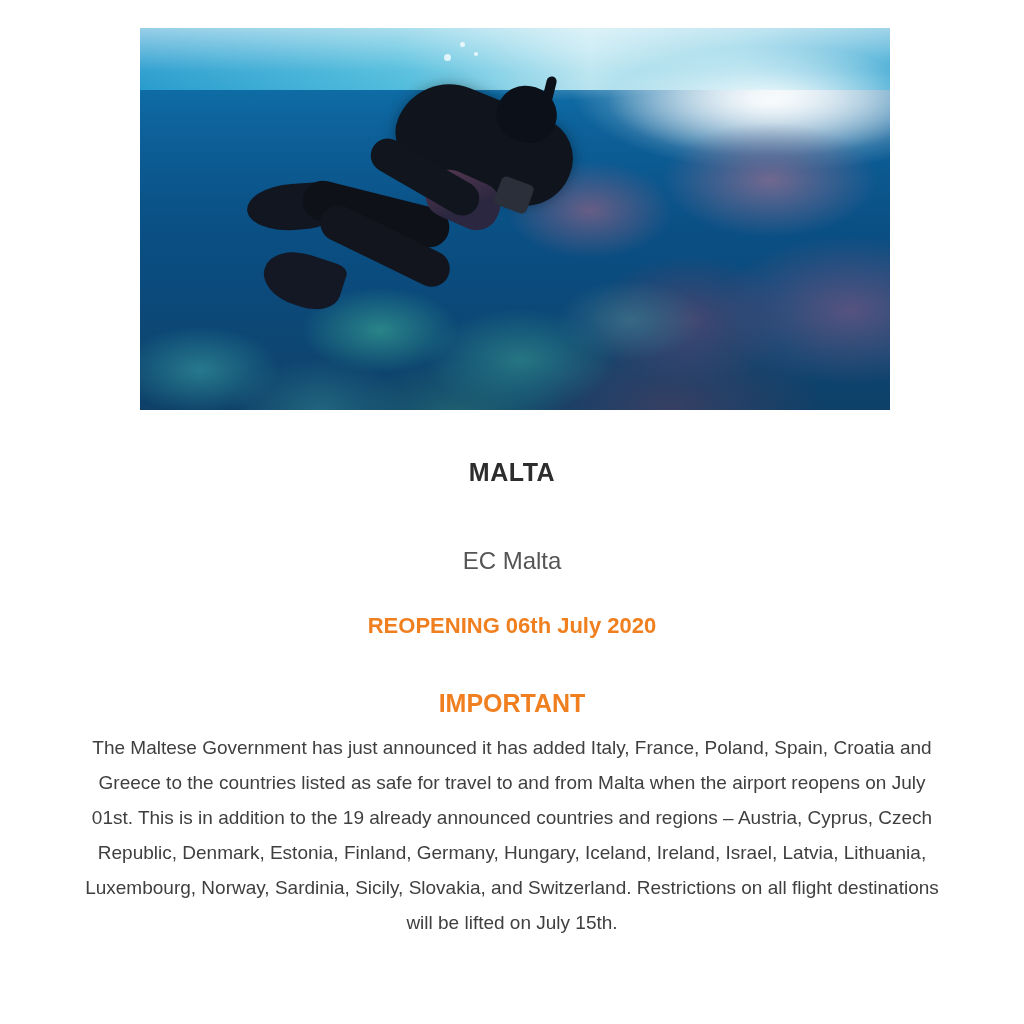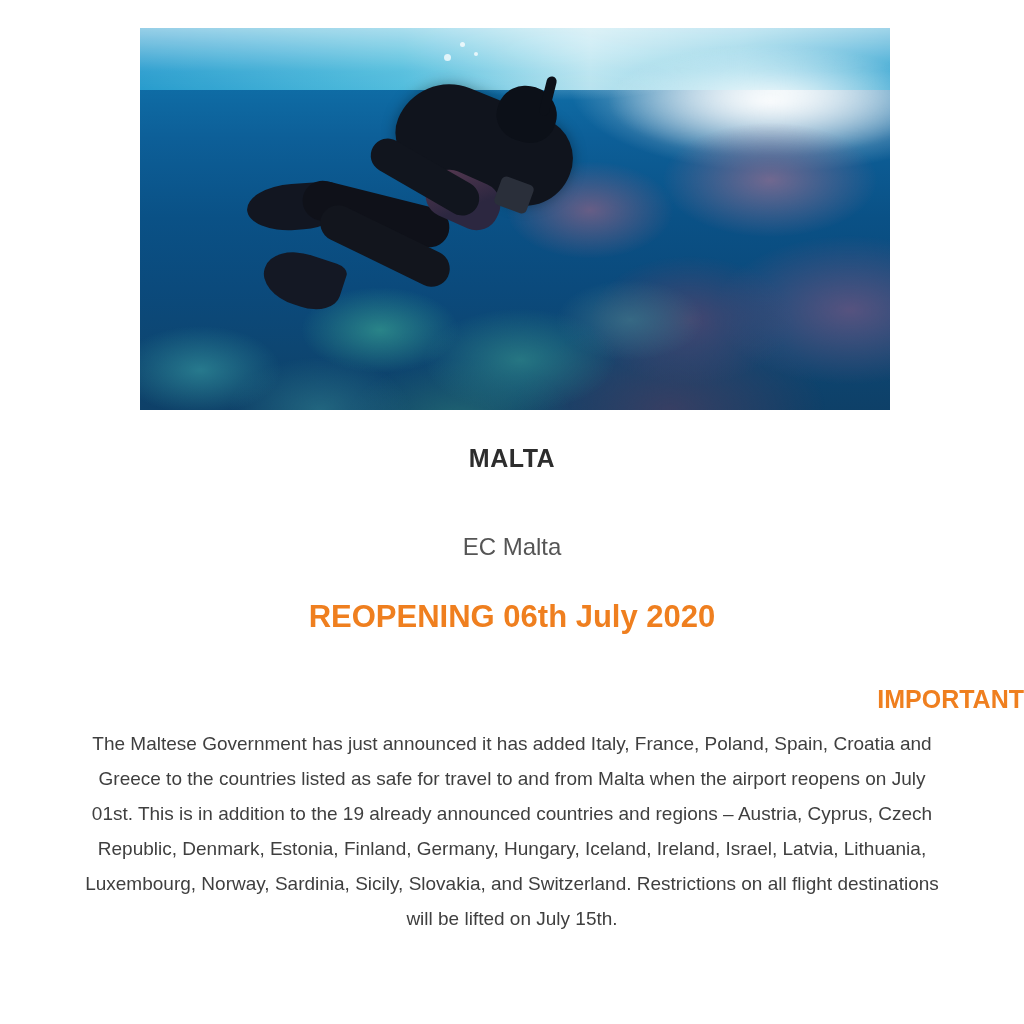--- a/index.html
+++ b/index.html
@@ -200,46 +200,45 @@
     left: 0;
     top: 430px;
     width: 1024px;
     text-align: center;
   }
   .school-country {
     font-size: 25px;
     font-weight: bold;
     color: #2d2d2d;
     letter-spacing: 0.5px;
-    margin-top: 14px;
+    margin-top: 28px;
   }
   .school-name {
     font-size: 24px;
     color: #555555;
     margin-top: 60px;
     font-weight: normal;
   }
   .reopening {
-    font-size: 31px;
+    font-size: 22px;
     font-weight: bold;
     color: #ef7f1f;
     margin-top: 38px;
   }
   .note {
     font-size: 19px;
     color: #555555;
     line-height: 31px;
     margin-top: 48px;
   }
   .important-title {
     font-size: 25px;
     font-weight: bold;
     color: #ef7f1f;
     margin-top: 50px;
-    text-align: right;
   }
   .body-text {
     font-size: 19px;
     color: #3f3f3f;
     line-height: 35px;
     margin: 12px auto 0 auto;
     width: 860px;
     text-align: center;
   }
 </style>

